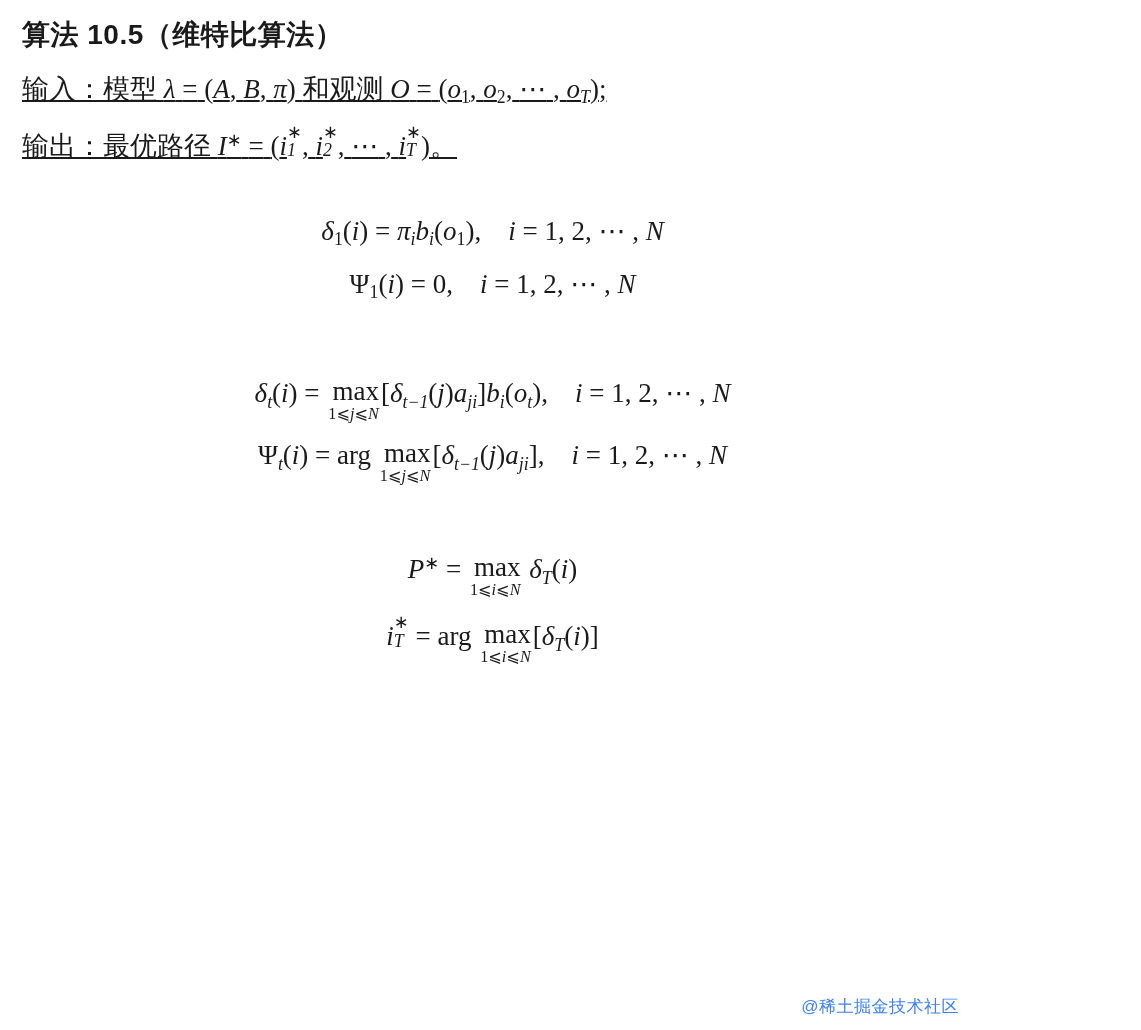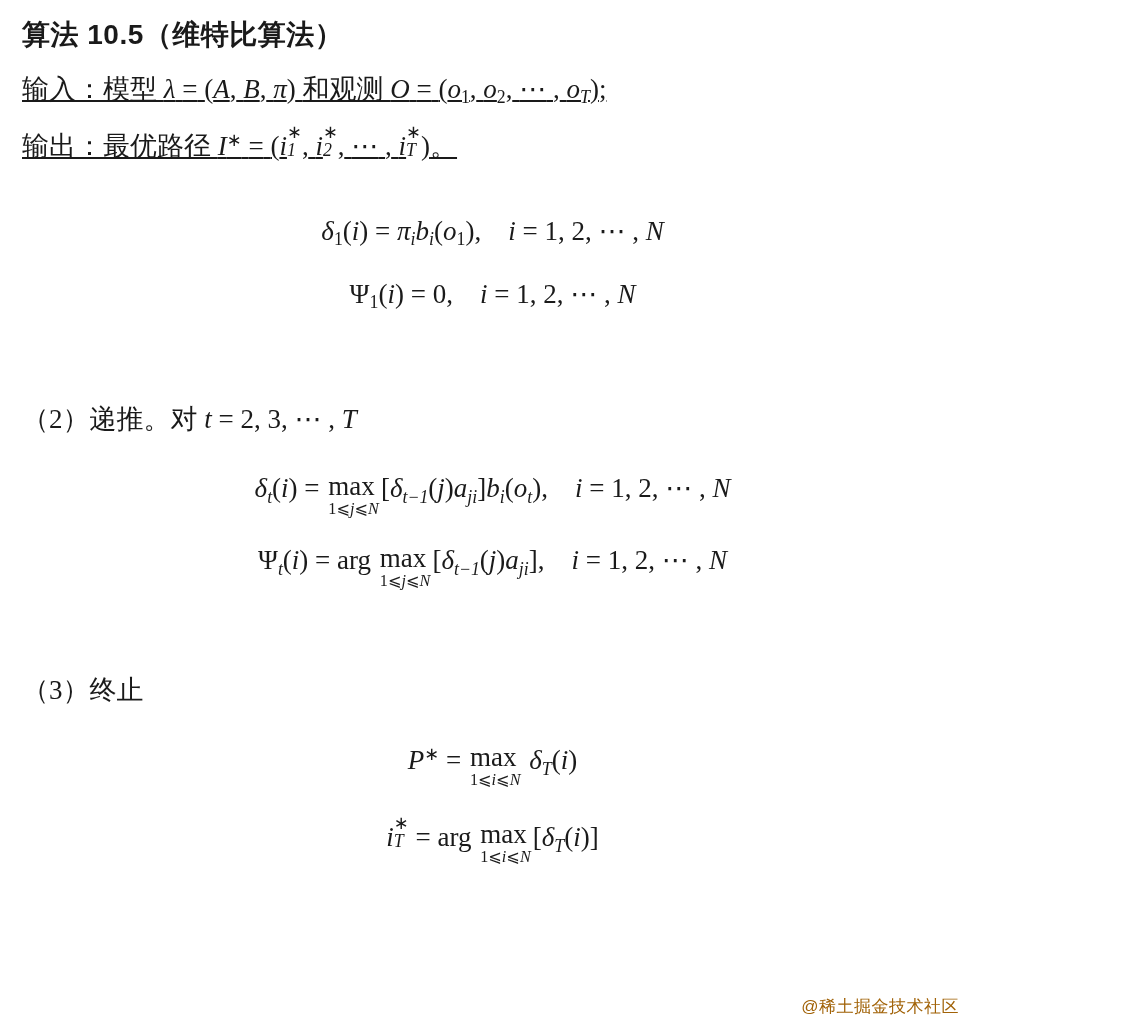--- a/index.html
+++ b/index.html
@@ -38,21 +38,21 @@
     text-decoration: underline;
   }
   .step {
     font-size: 27px;
     line-height: 1.6;
     margin: 22px 0 6px 0;
   }
   .eq {
     text-align: center;
     font-size: 27px;
-    margin: 28px 0;
+    margin: 18px 0;
   }
   .eq-1 { margin-top: 46px; }
   .gap-big { height: 34px; }
 
   
   .mi { font-family: "Liberation Serif", serif; font-style: italic; }
   .mn, .mo { font-family: "Liberation Serif", serif; font-style: normal; }
   .mup { font-family: "Liberation Serif", serif; font-style: normal; }
   .sub {
     font-size: 0.66em;
@@ -79,21 +79,21 @@
     top: 0.06em;
   }
   .subsup span { display: block; }
   .subsup .s-up { font-style: normal; }
   .subsup .s-dn { font-style: italic; }
 
   
   .oplim {
     display: inline-block;
     vertical-align: middle;
-    text-align: left;
+    text-align: right;
     line-height: 1.0;
     margin: 0 2px;
     position: relative;
     top: 0.14em;
   }
   .oplim .op {
     display: block;
     font-style: normal;
     font-size: 1em;
   }
@@ -102,21 +102,21 @@
     font-size: 0.60em;
     font-style: normal;
     margin-top: 1px;
   }
   .oplim .lim .it { font-style: italic; }
 
   .watermark {
     position: absolute;
     right: 26px;
     bottom: 12px;
-    color: #a16207;
+    color: #3b82f6;
     font-family: "Liberation Sans", sans-serif;
     font-size: 17px;
     letter-spacing: 0.5px;
   }
   .nowrap { white-space: nowrap; }
 </style>
 </head>
 <body>
 
 <div class="page">
@@ -135,45 +135,39 @@
   <div class="eq eq-1">
     <span class="mi">δ</span><span class="sub-n">1</span><span class="mo">(</span><span class="mi">i</span><span class="mo">)</span> <span class="mo">=</span> <span class="mi">π</span><span class="sub">i</span><span class="mi">b</span><span class="sub">i</span><span class="mo">(</span><span class="mi">o</span><span class="sub-n">1</span><span class="mo">)</span><span class="mo">,</span>&nbsp;&nbsp;&nbsp;&nbsp;<span class="mi">i</span> <span class="mo">=</span> <span class="mn">1</span><span class="mo">,</span> <span class="mn">2</span><span class="mo">,</span> <span class="mo">⋯</span> <span class="mo">,</span> <span class="mi">N</span>
   </div>
 
   <div class="eq">
     <span class="mup">Ψ</span><span class="sub-n">1</span><span class="mo">(</span><span class="mi">i</span><span class="mo">)</span> <span class="mo">=</span> <span class="mn">0</span><span class="mo">,</span>&nbsp;&nbsp;&nbsp;&nbsp;<span class="mi">i</span> <span class="mo">=</span> <span class="mn">1</span><span class="mo">,</span> <span class="mn">2</span><span class="mo">,</span> <span class="mo">⋯</span> <span class="mo">,</span> <span class="mi">N</span>
   </div>
 
   <div class="gap-big"></div>
 
-  <p class="step">
-    <span>（2）</span><span>递推。对 </span><span class="nowrap"><span class="mi">t</span> <span class="mo">=</span> <span class="mn">2</span><span class="mo">,</span> <span class="mn">3</span><span class="mo">,</span> <span class="mo">⋯</span> <span class="mo">,</span> <span class="mi">T</span></span>
-  </p>
 
   <div class="eq">
     <span class="mi">δ</span><span class="sub">t</span><span class="mo">(</span><span class="mi">i</span><span class="mo">)</span> <span class="mo">=</span>
     <span class="oplim">
       <span class="op">max</span>
       <span class="lim"><span class="mn">1</span><span class="mo">⩽</span><span class="it">j</span><span class="mo">⩽</span><span class="it">N</span></span>
     </span><span class="mo">[</span><span class="mi">δ</span><span class="sub">t−1</span><span class="mo">(</span><span class="mi">j</span><span class="mo">)</span><span class="mi">a</span><span class="sub">ji</span><span class="mo">]</span><span class="mi">b</span><span class="sub">i</span><span class="mo">(</span><span class="mi">o</span><span class="sub">t</span><span class="mo">)</span><span class="mo">,</span>&nbsp;&nbsp;&nbsp;&nbsp;<span class="mi">i</span> <span class="mo">=</span> <span class="mn">1</span><span class="mo">,</span> <span class="mn">2</span><span class="mo">,</span> <span class="mo">⋯</span> <span class="mo">,</span> <span class="mi">N</span>
   </div>
 
   <div class="eq">
     <span class="mup">Ψ</span><span class="sub">t</span><span class="mo">(</span><span class="mi">i</span><span class="mo">)</span> <span class="mo">=</span> <span class="mup">arg</span>
     <span class="oplim">
       <span class="op">max</span>
       <span class="lim"><span class="mn">1</span><span class="mo">⩽</span><span class="it">j</span><span class="mo">⩽</span><span class="it">N</span></span>
     </span><span class="mo">[</span><span class="mi">δ</span><span class="sub">t−1</span><span class="mo">(</span><span class="mi">j</span><span class="mo">)</span><span class="mi">a</span><span class="sub">ji</span><span class="mo">]</span><span class="mo">,</span>&nbsp;&nbsp;&nbsp;&nbsp;<span class="mi">i</span> <span class="mo">=</span> <span class="mn">1</span><span class="mo">,</span> <span class="mn">2</span><span class="mo">,</span> <span class="mo">⋯</span> <span class="mo">,</span> <span class="mi">N</span>
   </div>
 
   <div class="gap-big"></div>
 
-  <p class="step">
-    <span>（3）</span><span>终止</span>
-  </p>
 
   <div class="eq">
     <span class="mi">P</span><span class="sup">∗</span> <span class="mo">=</span>
     <span class="oplim">
       <span class="op">max</span>
       <span class="lim"><span class="mn">1</span><span class="mo">⩽</span><span class="it">i</span><span class="mo">⩽</span><span class="it">N</span></span>
     </span>&nbsp;<span class="mi">δ</span><span class="sub">T</span><span class="mo">(</span><span class="mi">i</span><span class="mo">)</span>
   </div>
 
   <div class="eq">

